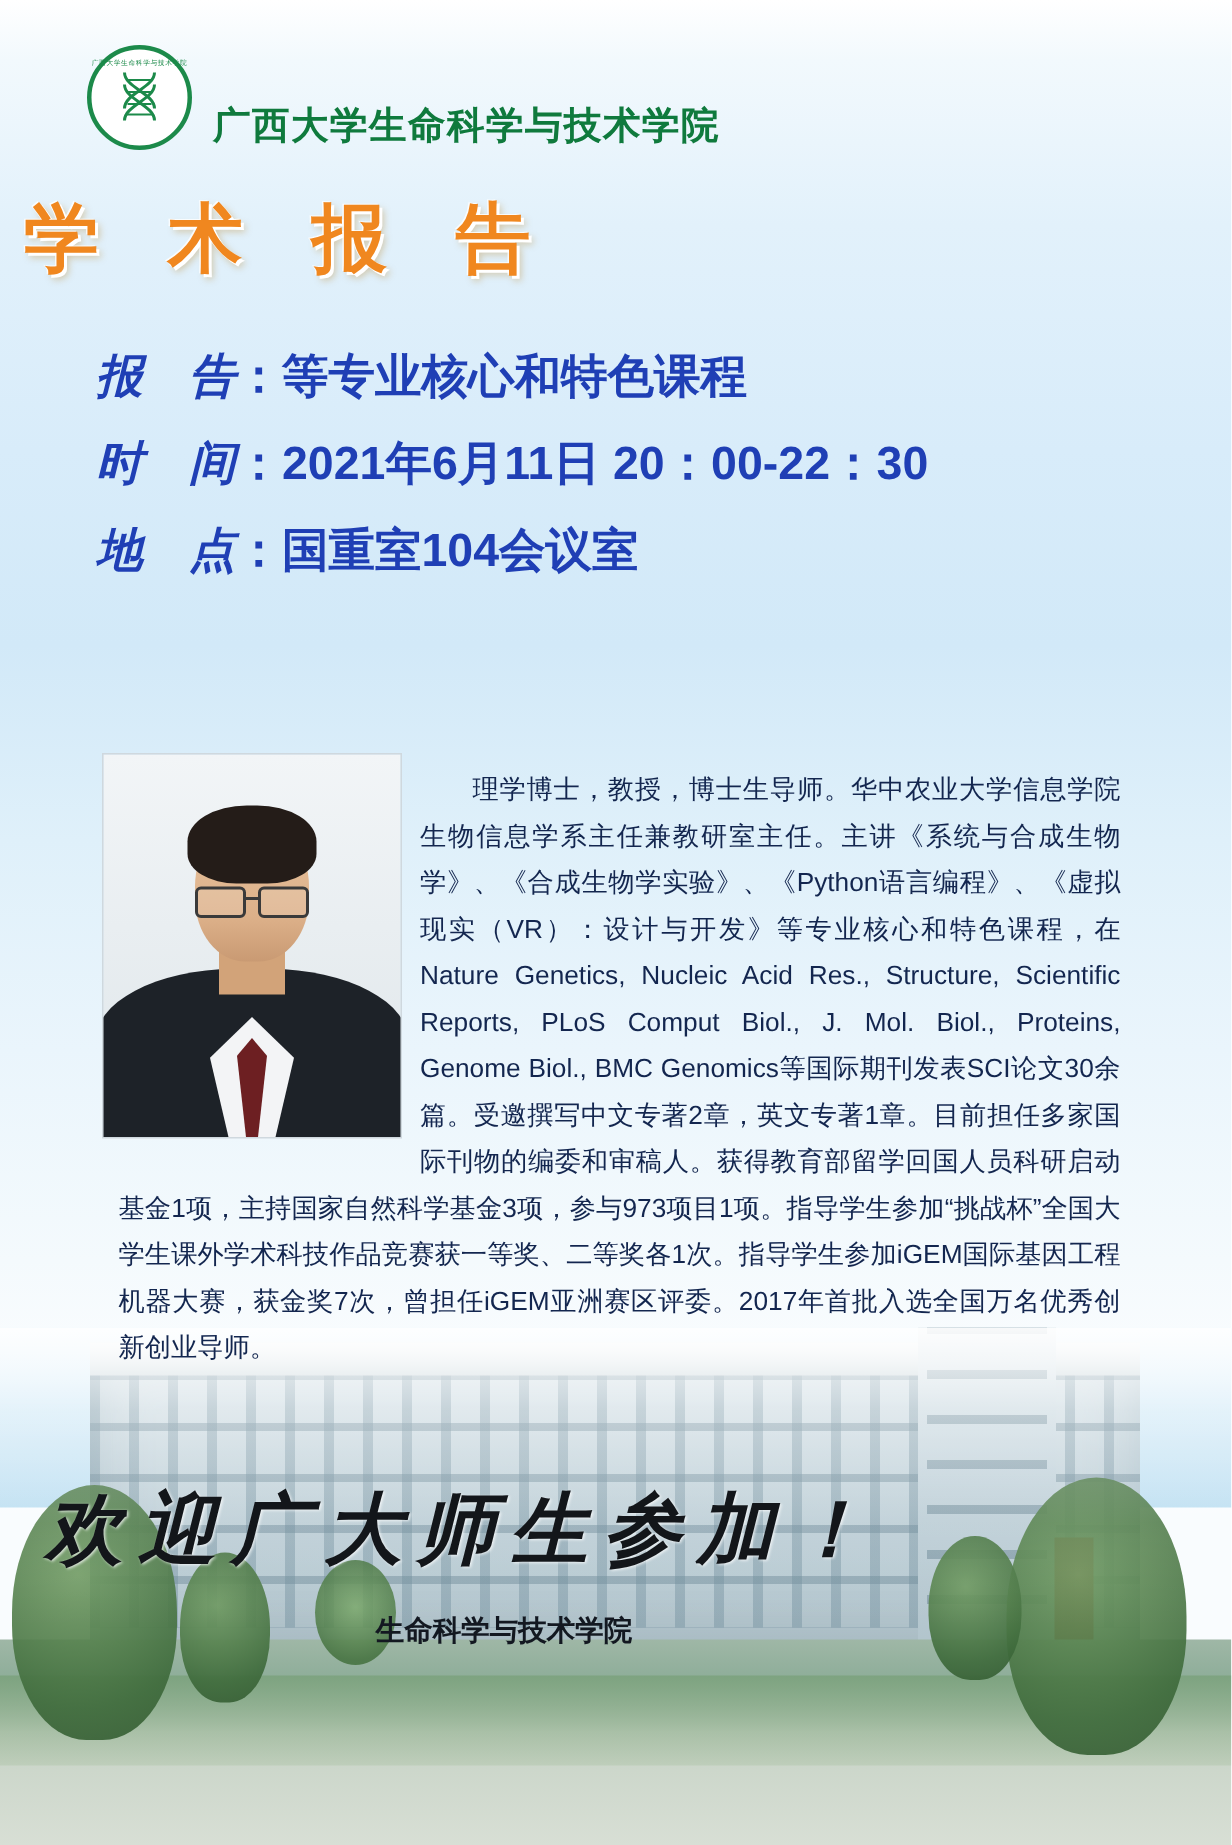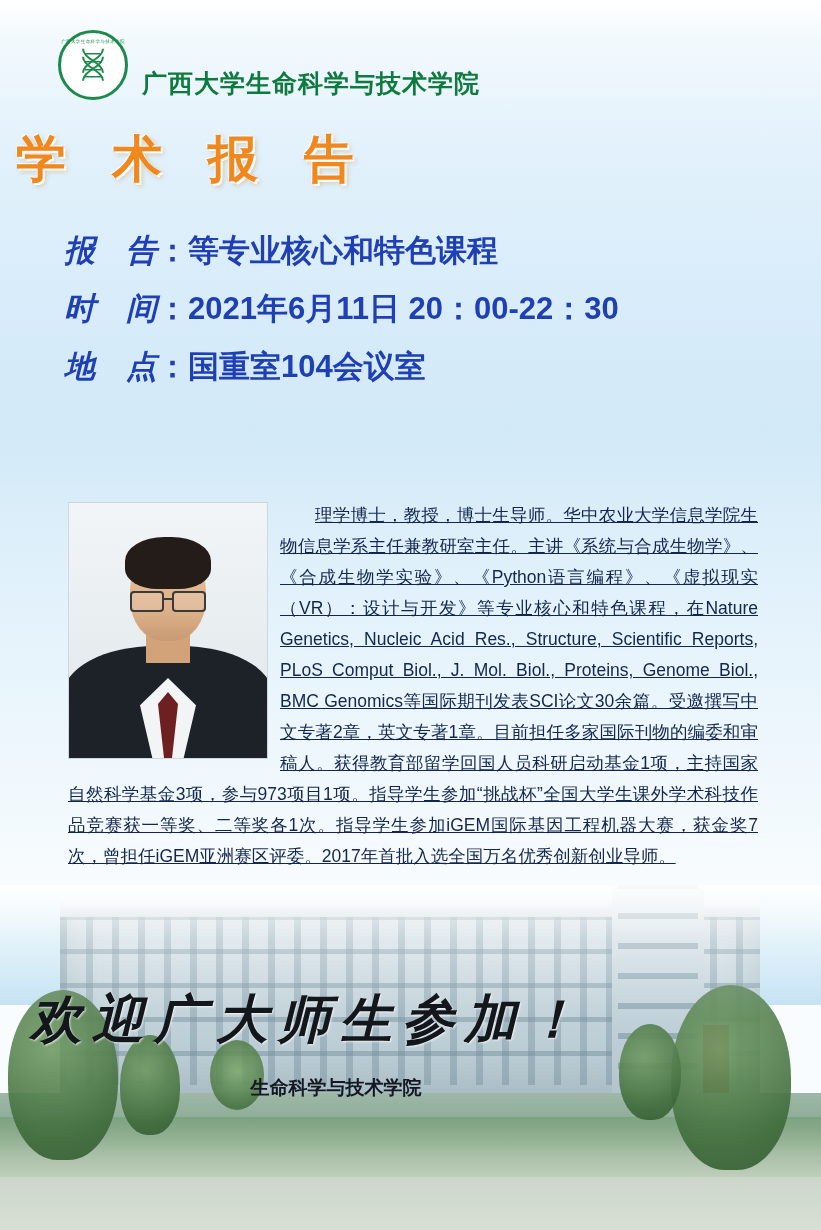--- a/index.html
+++ b/index.html
@@ -291,21 +291,21 @@
     font-size: 17.5px;
     line-height: 31px;
     color: #13264f;
     text-align: justify;
   }
   .bio .shape {
     float: left;
     width: 212px;
     height: 262px;
   }
-  .bio p { margin: 0; text-decoration: underline; }
+  .bio p { margin: 11px; }
   .bio .indent { text-indent: 2em; }
 
   
   .welcome {
     position: absolute;
     left: 0; top: 985px;
     width: 821px;
     text-align: left;
     font-family: "DejaVu Serif", serif;
     font-style: italic;

